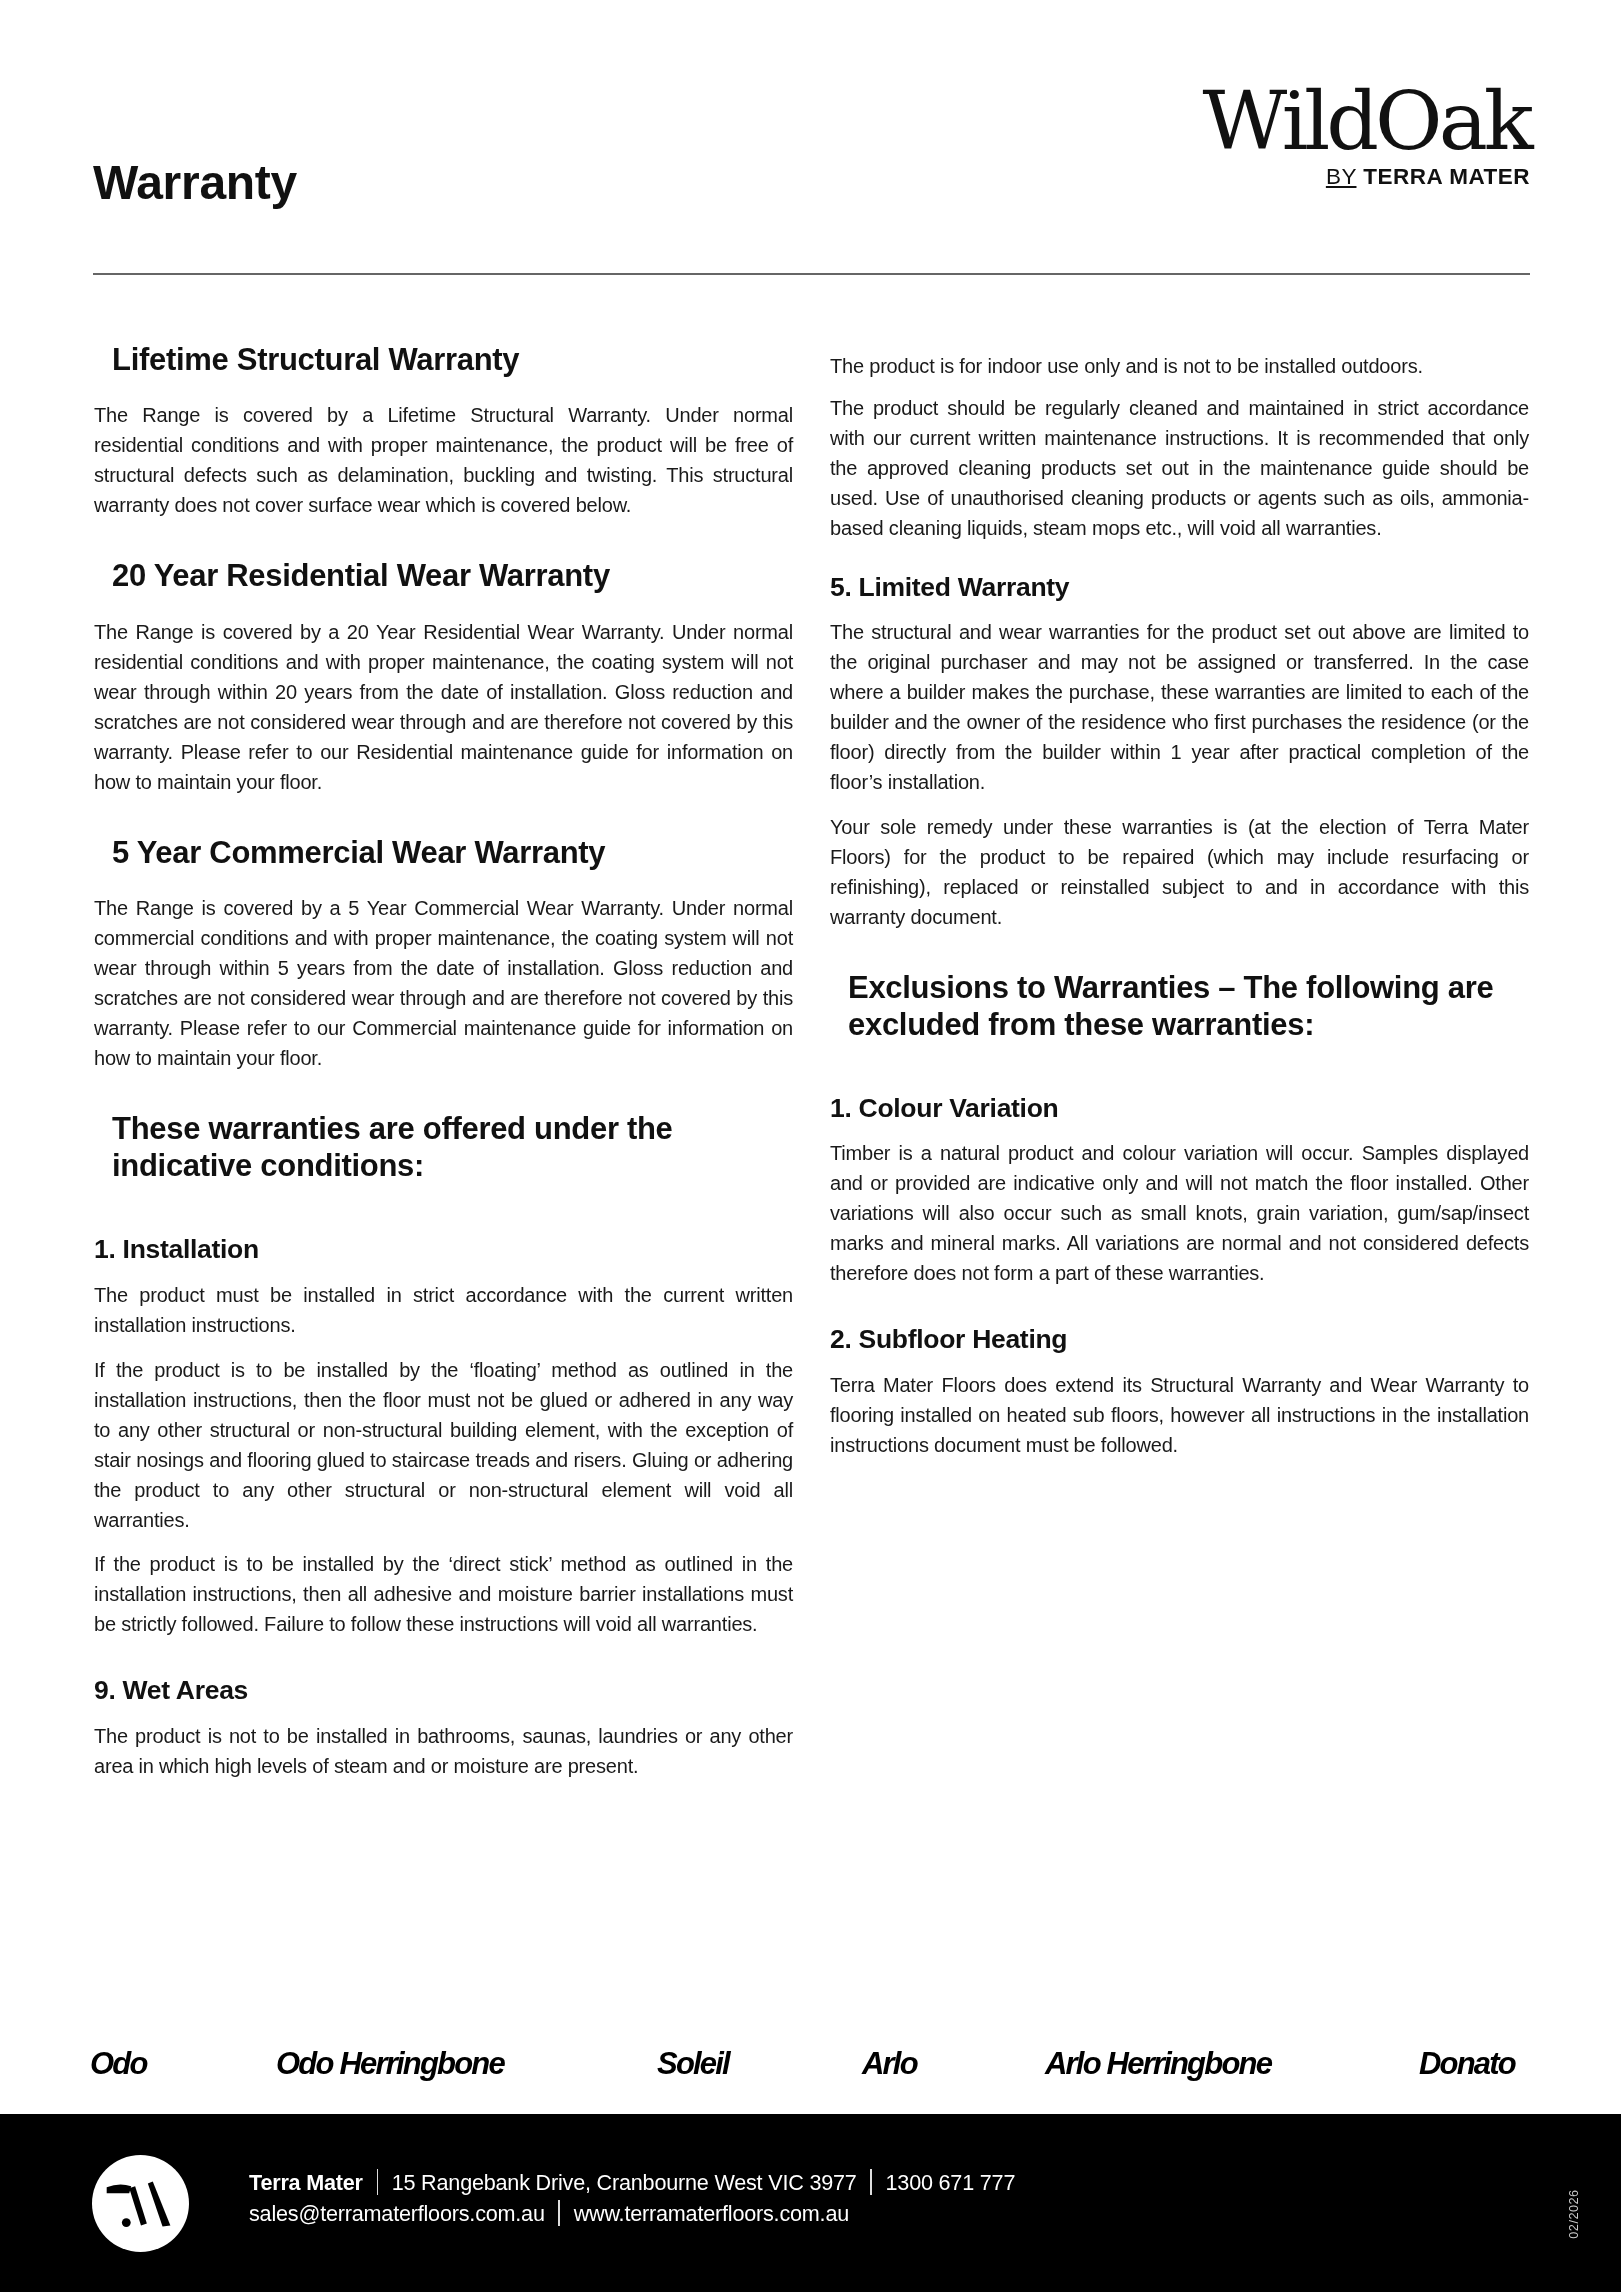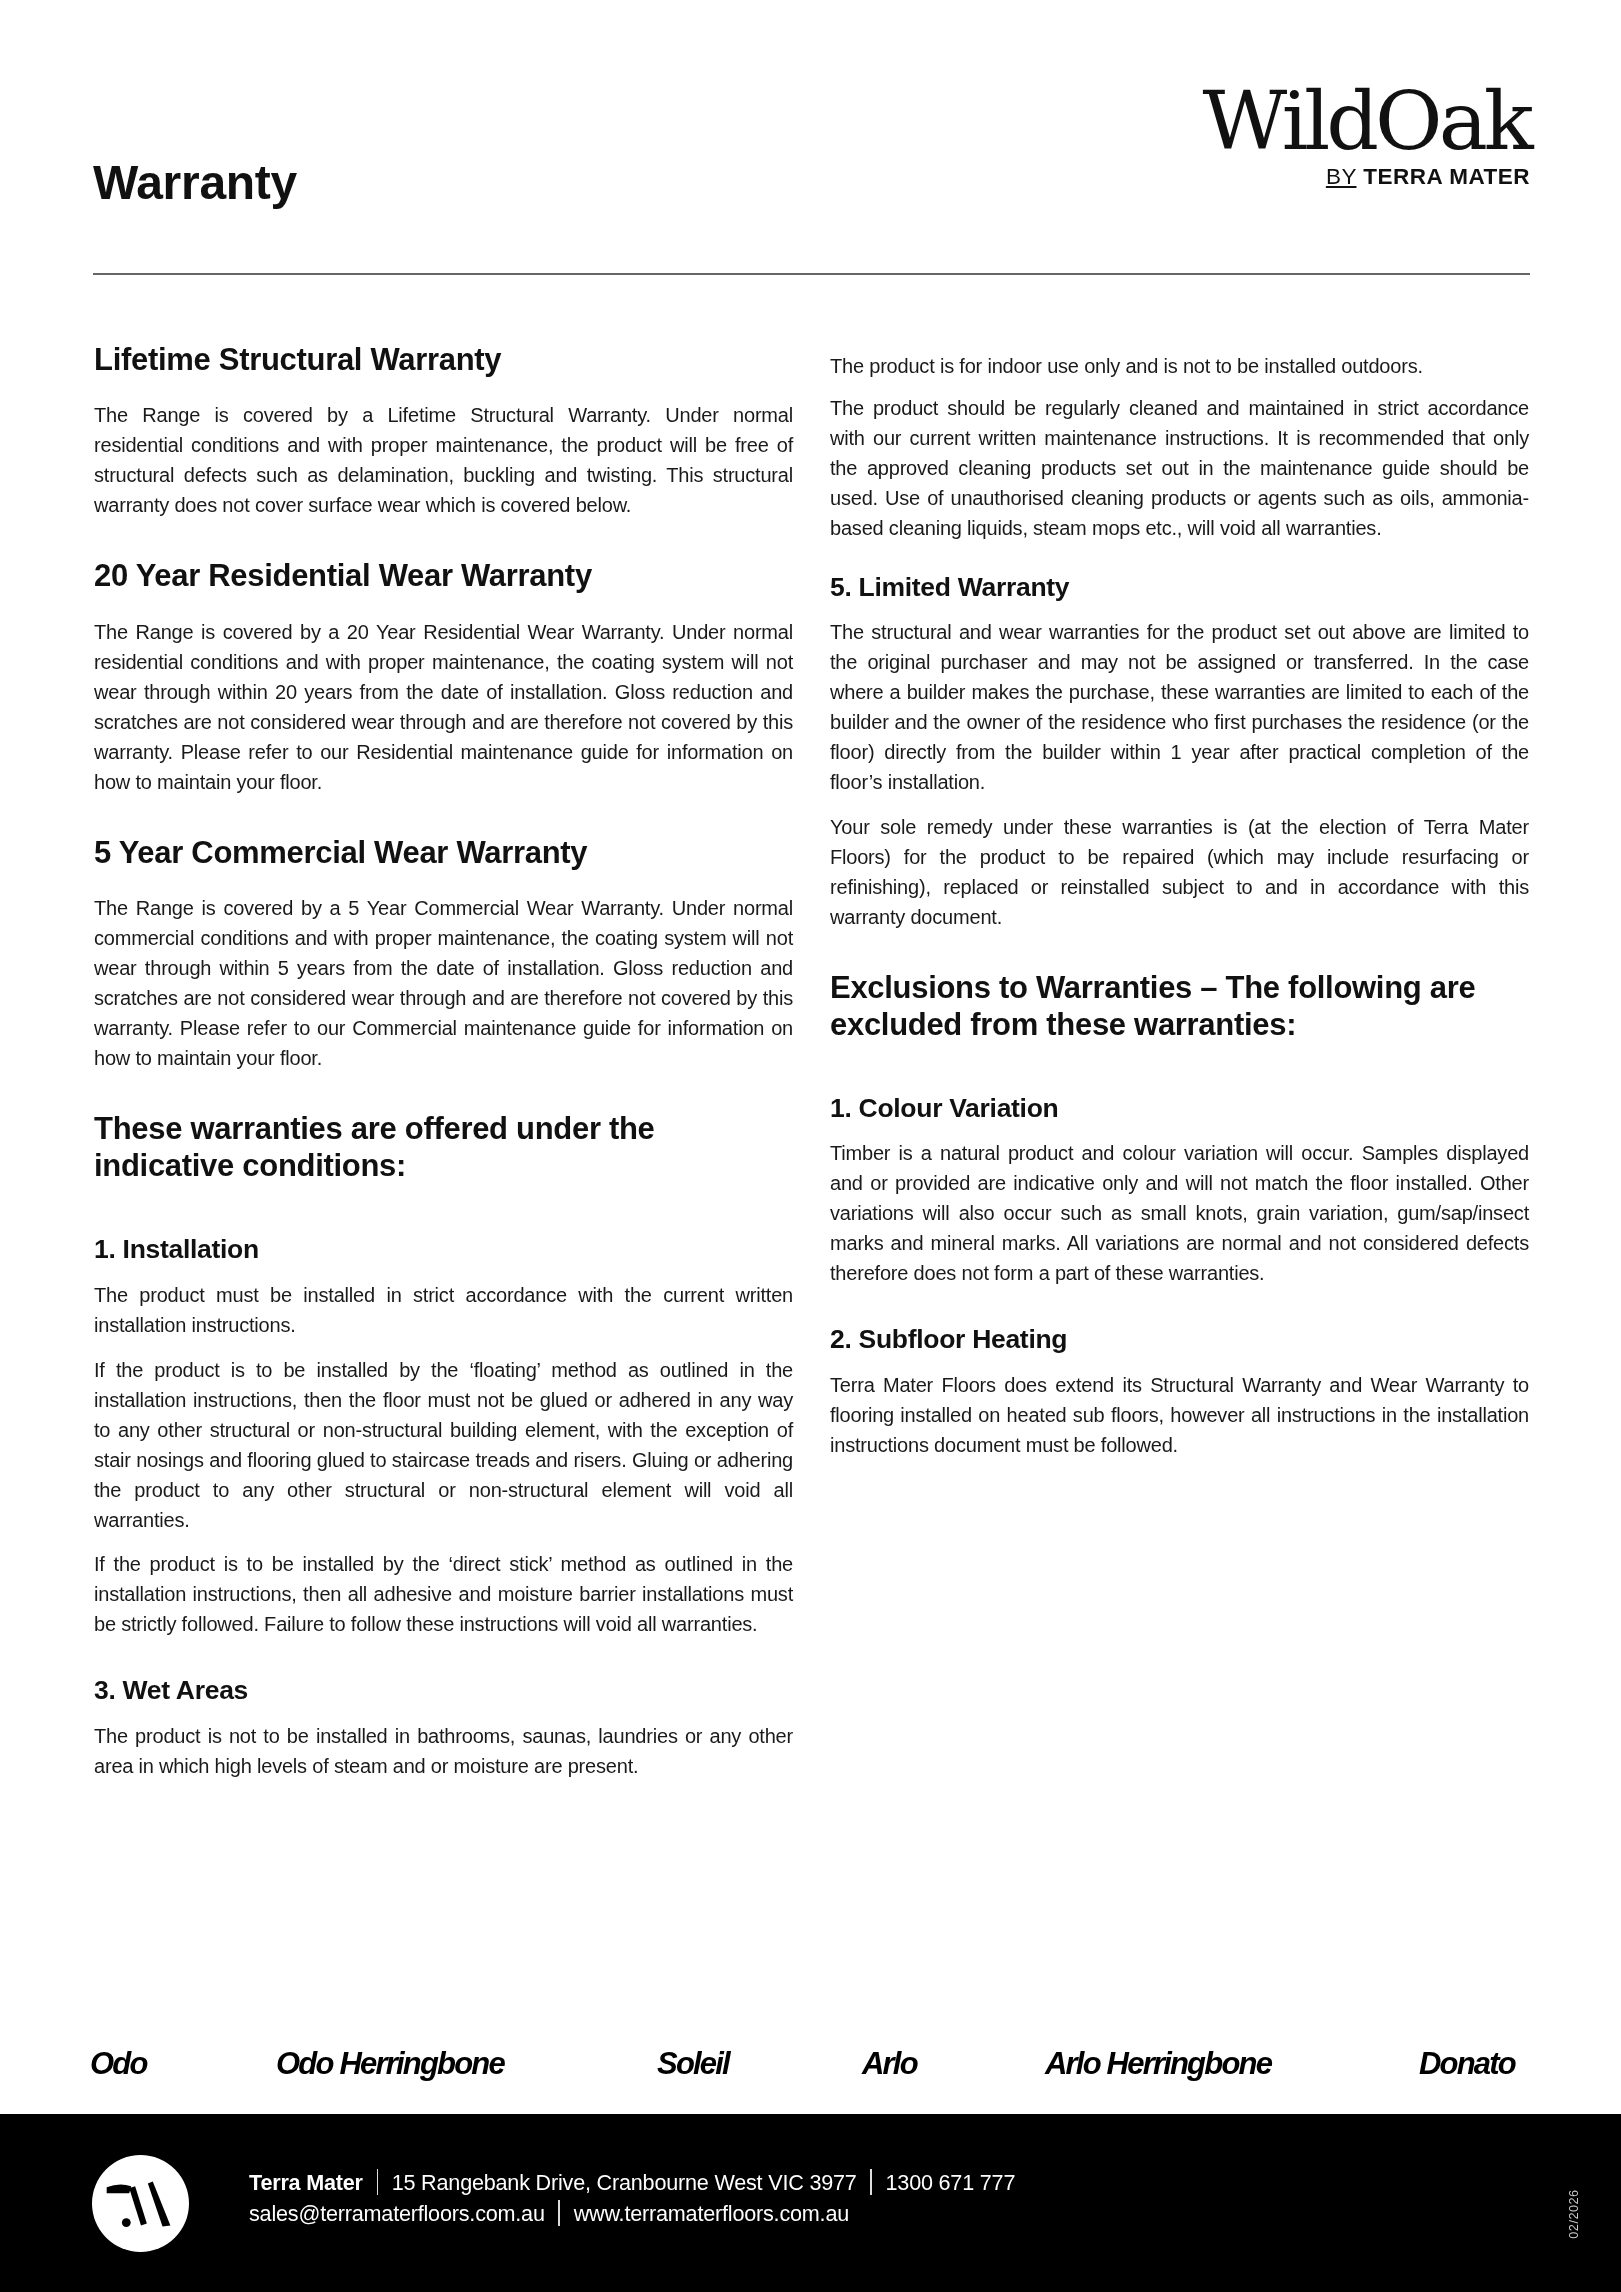--- a/index.html
+++ b/index.html
@@ -9,21 +9,21 @@
   .brand-name { font-family: "DejaVu Serif", "Liberation Serif", serif; font-size: 80px; line-height: 80px; letter-spacing: -3.9px; font-weight: 400; color: #111; transform: scaleX(1.03); transform-origin: right; display:block; }
   .brand-sub { display: block; font-size: 22.5px; margin-top: 2px; letter-spacing: 0.5px; }
   .brand-sub .by { font-weight: 400; text-decoration: underline; }
   .brand-sub .tm { font-weight: 700; }
   .divider { position: absolute; left: 93px; right: 91px; top: 273px; height: 2px; background: #666; }
 
   .col { position: absolute; top: 333px; width: 699px; }
   .col-left { left: 94px; }
   .col-right { left: 830px; top: 338px; }
   .col p { margin: 0; font-size: 20px; line-height: 30px; text-align: justify; font-weight: 300; color: #1a1a1a; letter-spacing: -0.2px; }
-  .h2 { font-size: 31px; font-weight: 700; margin: 0; line-height: 37px; letter-spacing: -0.3px; }
+  .h2 { font-size: 31px; font-weight: 700; margin: 18px; line-height: 37px; letter-spacing: -0.3px; }
   .h3 { font-size: 26.5px; font-weight: 700; margin: 0; line-height: 33px; letter-spacing: -0.3px; }
 
   .brands-row { position: absolute; top: 2046px; left: 90px; right: 90px; height: 39px; }
   .brands-row span { position: absolute; font-size: 31px; font-weight: 700; font-style: italic; letter-spacing: -1.8px; color: #000000; }
 
   .footer { position: absolute; left: 0; top: 2114px; width: 1621px; height: 212px; background: #000; color: #fff; }
   .footer-logo { position: absolute; left: 92px; top: 41px; width: 97px; height: 97px; border-radius: 50%; background: #fff; }
   .footer-line1 { position: absolute; left: 249px; top: 55px; font-size: 21.6px; font-weight: 300; letter-spacing: -0.2px; white-space: nowrap; }
   .footer-line2 { position: absolute; left: 249px; top: 86px; font-size: 21.6px; font-weight: 300; letter-spacing: -0.2px; white-space: nowrap; }
   .footer .company { font-weight: 700; }
@@ -56,21 +56,21 @@
     <p style="margin-top:22.5px">The Range is covered by a 5 Year Commercial Wear Warranty. Under normal commercial conditions and with proper maintenance, the coating system will not wear through within 5 years from the date of installation. Gloss reduction and scratches are not considered wear through and are therefore not covered by this warranty. Please refer to our Commercial maintenance guide for information on how to maintain your floor.</p>
   </section>
   <h2 class="h2" style="margin-top:37px; width:647px">These warranties are offered under the indicative conditions:</h2>
   <section>
     <h3 class="h3" style="margin-top:49px">1. Installation</h3>
     <p style="margin-top:13.7px">The product must be installed in strict accordance with the current written installation instructions.</p>
     <p style="margin-top:14.7px">If the product is to be installed by the ‘floating’ method as outlined in the installation instructions, then the floor must not be glued or adhered in any way to any other structural or non-structural building element, with the exception of stair nosings and flooring glued to staircase treads and risers. Gluing or adhering the product to any other structural or non-structural element will void all warranties.</p>
     <p style="margin-top:14.7px">If the product is to be installed by the ‘direct stick’ method as outlined in the installation instructions, then all adhesive and moisture barrier installations must be strictly followed. Failure to follow these instructions will void all warranties.</p>
   </section>
   <section>
-    <h3 class="h3" style="margin-top:35px">3. Wet Areas</h3>
+    <h3 class="h3" style="margin-top:35px">9. Wet Areas</h3>
     <p style="margin-top:13.7px">The product is not to be installed in bathrooms, saunas, laundries or any other area in which high levels of steam and or moisture are present.</p>
   </section>
 </div>
 
 <div class="col col-right">
   <section>
     <p style="margin-top:12.7px">The product is for indoor use only and is not to be installed outdoors.</p>
   </section>
   <section>
     <p style="margin-top:12.7px">The product should be regularly cleaned and maintained in strict accordance with our current written maintenance instructions. It is recommended that only the approved cleaning products set out in the maintenance guide should be used. Use of unauthorised cleaning products or agents such as oils, ammonia-based cleaning liquids, steam mops etc., will void all warranties.</p>

